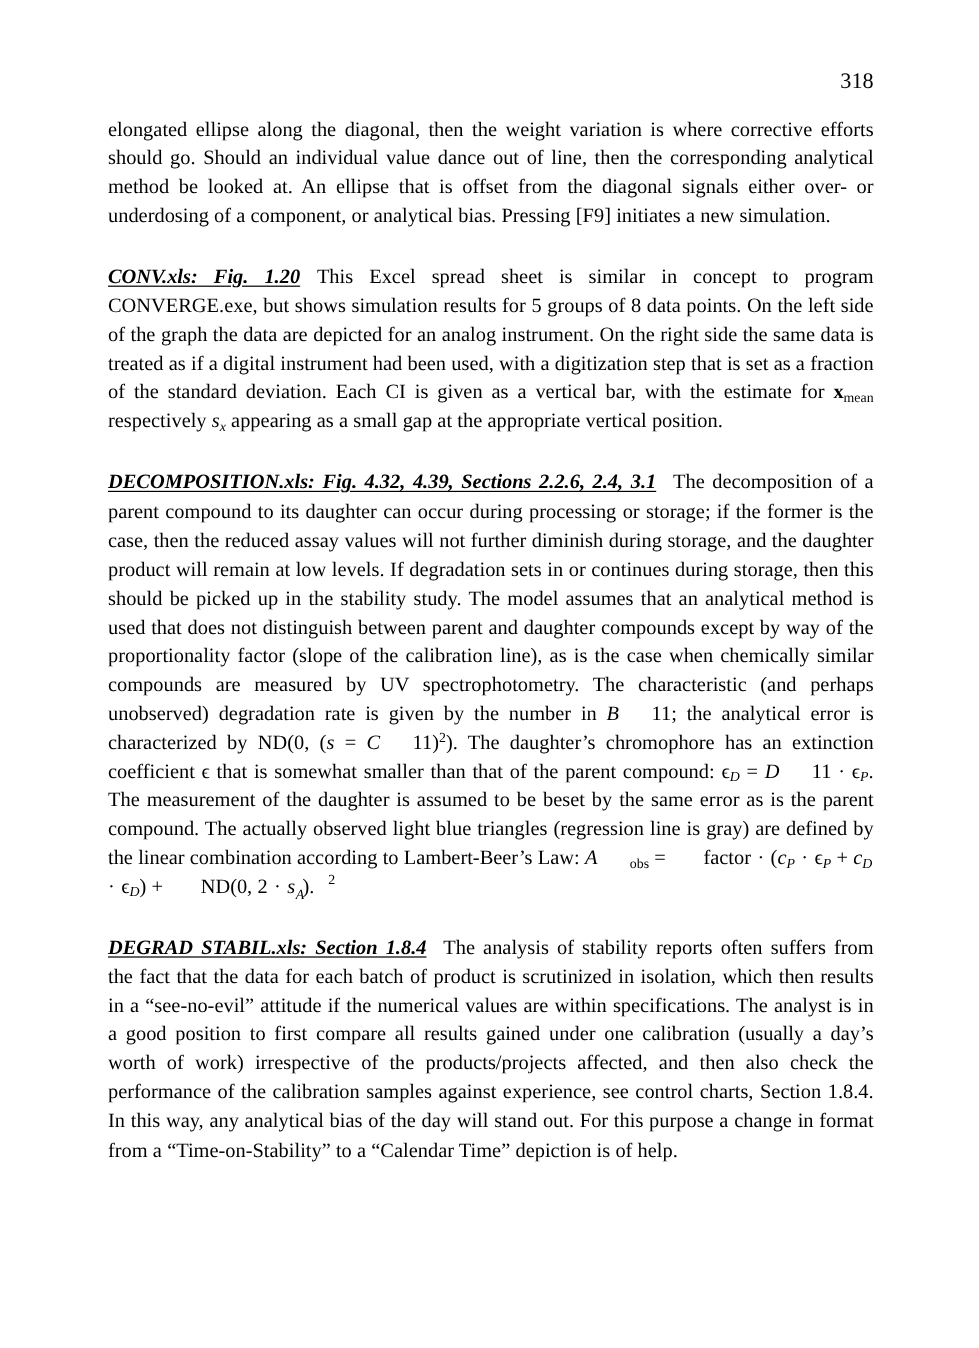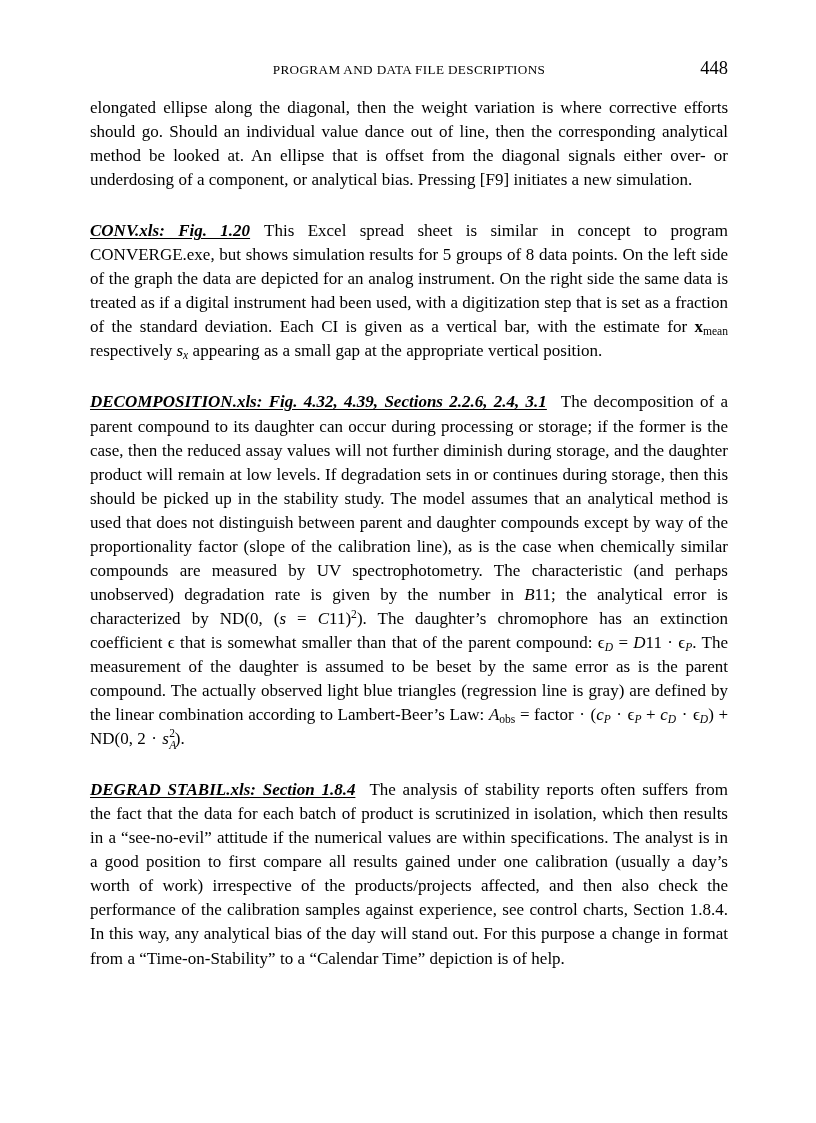--- a/index.html
+++ b/index.html
@@ -69,21 +69,21 @@
     text-decoration: underline;
     text-underline-offset: 2px;
   }
   .gap {
     display: inline-block;
     width: 14px;
   }
   
   .it { font-style: italic; }
   .bf { font-weight: bold; }
-  .up { font-style: normal; }
+  .up { font-style: normal; padding-left: 27px; }
   sub, sup {
     font-size: 0.68em;
     line-height: 0;
   }
   sub { vertical-align: -0.26em; }
   sup { vertical-align: 0.52em; }
   .subsup {
     display: inline-block;
     position: relative;
     width: 0;
@@ -103,22 +103,21 @@
   .eps { font-style: normal; font-family: "Liberation Serif", "DejaVu Serif", serif; }
   .mdot { padding: 0 1px; }
 </style>
 </head>
 <body>
 
 <div class="page">
   <div class="content">
 
     <div class="runhead">
-      <div class="runhead-title">Program and Data File Descriptions</div>
-      <div class="runhead-pageno">448</div>
+      <div class="runhead-pageno">318</div>
     </div>
 
     <p class="para">
       <span>elongated ellipse along the diagonal, then the weight variation is where corrective efforts should go. Should an individual value dance out of line, then the corresponding analytical method be looked at. An ellipse that is offset from the diagonal signals either over- or underdosing of a component, or analytical bias. Pressing [F9] initiates a new simulation.</span>
     </p>
 
     <p class="para">
       <span class="runin">CONV.xls: Fig. 1.20</span><span class="gap"></span><span>This Excel spread sheet is similar in concept to program CONVERGE.exe, but shows simulation results for 5 groups of 8 data points. On the left side of the graph the data are depicted for an analog instrument. On the right side the same data is treated as if a digital instrument had been used, with a digitization step that is set as a fraction of the standard deviation. Each CI is given as a vertical bar, with the estimate for </span><span class="bf">x</span><sub>mean</sub><span> respectively </span><span class="it">s</span><sub class="it">x</sub><span> appearing as a small gap at the appropriate vertical position.</span>
     </p>
 

